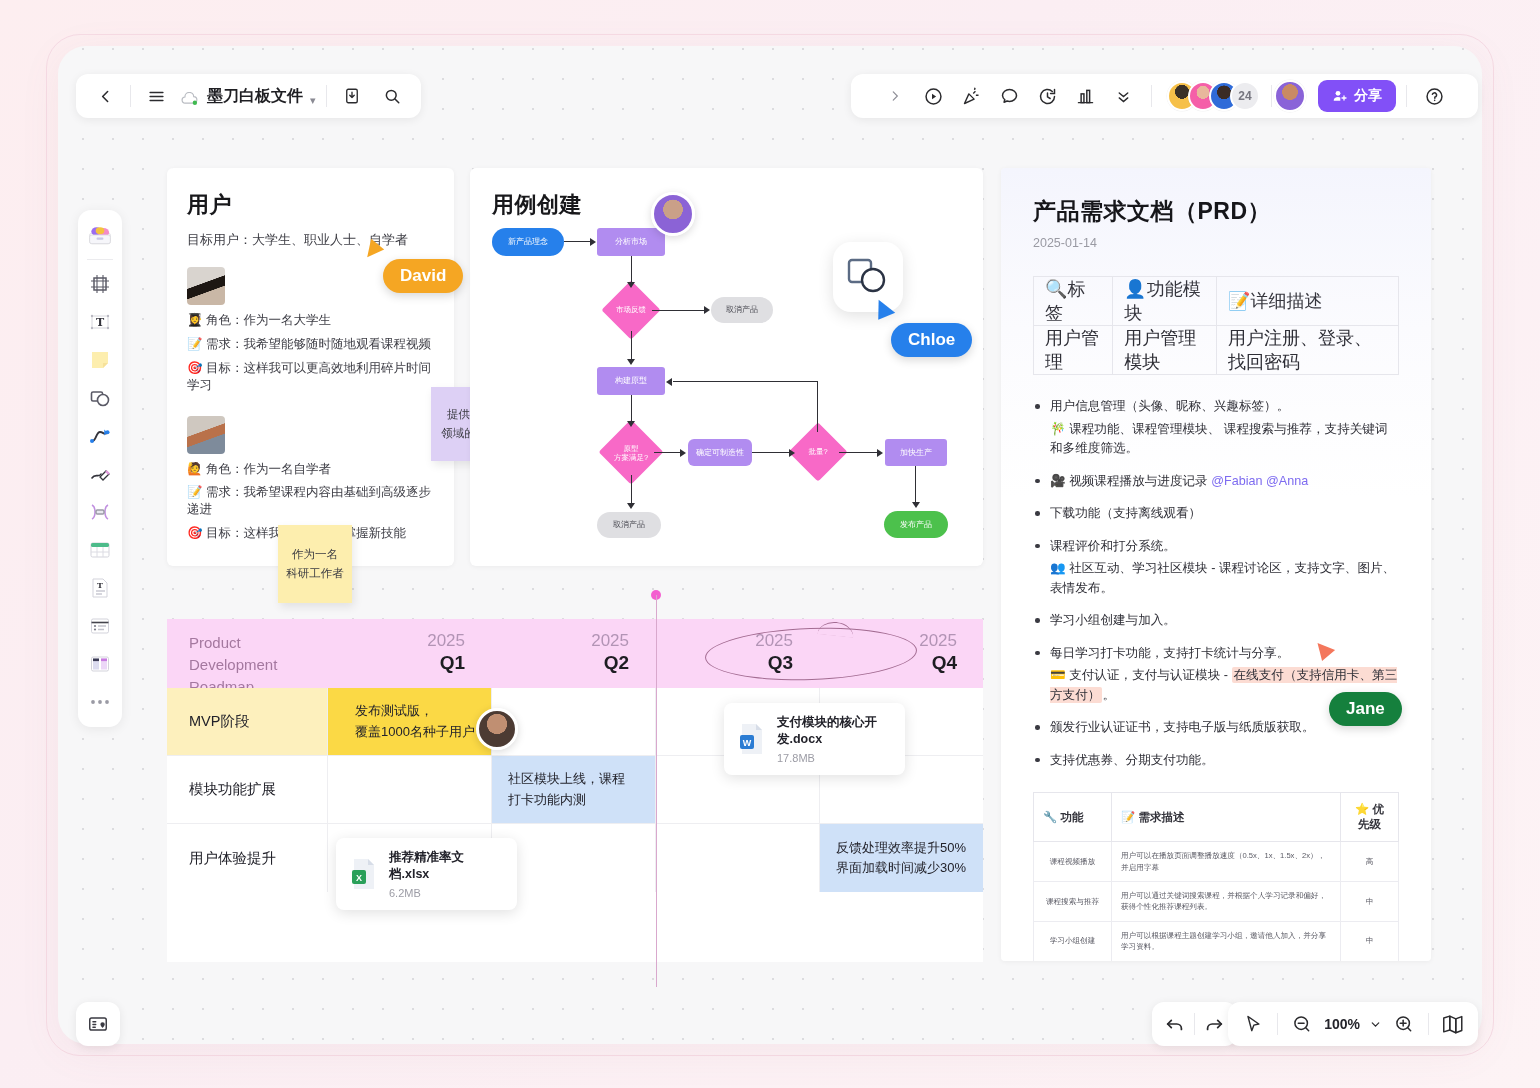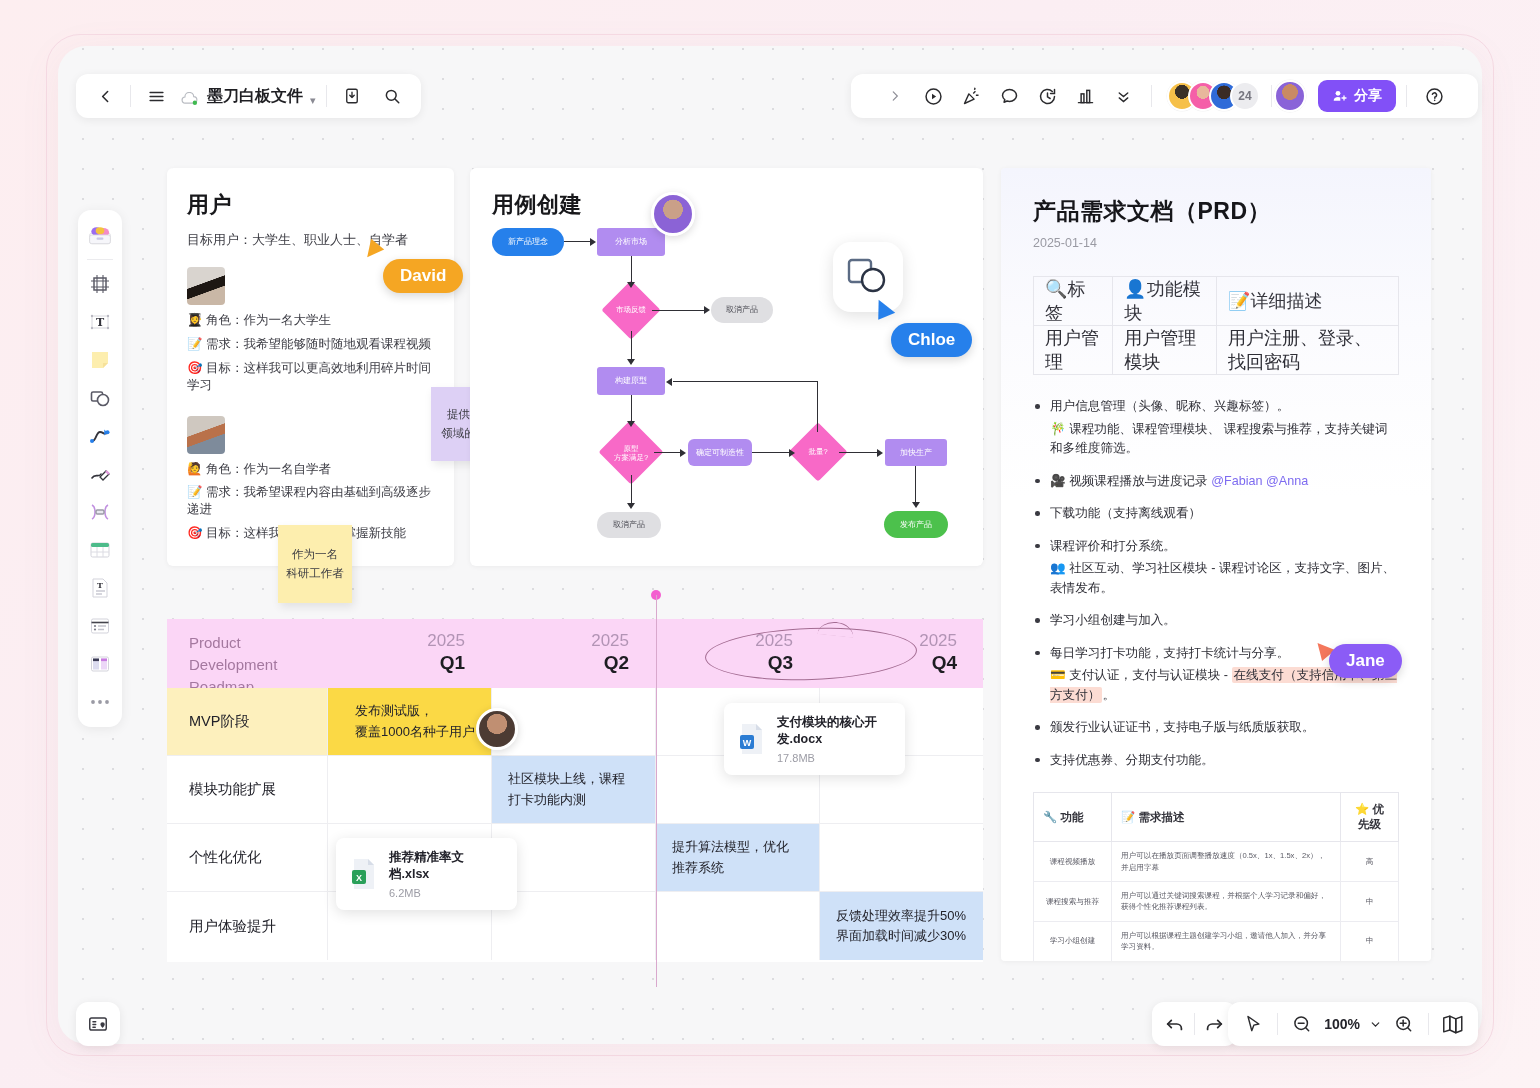--- a/index.html
+++ b/index.html
@@ -550,21 +550,21 @@
     <tr>
       <td class="feat">社区互动功能</td>
       <td>用户可以发起问题并在社区中进行讨论，同时为有帮助的回答点赞和标记为最佳答案。</td>
       <td class="pri">中</td>
     </tr>
   </tbody>
     </table>
 </div>
 
 <div class="cursor-arrow" style="left:1316px;top:644px;border-left:15px solid #f4775c;border-top:8px solid transparent;border-bottom:11px solid transparent;transform:rotate(112deg);"></div>
-<div class="cursor-lbl" style="left:1329px;top:644px;background:#8b5cf6;">Jane</div>
+<div class="cursor-lbl" style="left:1329px;top:692px;background:#15803d;">Jane</div>
 
 <div id="roadmap">
   <div class="rm-row rm-head">
     <div class="rm-title">
       <span>Product Development</span><br><span>Roadmap</span>
     </div>
     <div class="rm-q">
       <span class="yr">2025</span>
         <span class="q">Q1</span>
     </div>
@@ -595,29 +595,20 @@
   <div class="rm-body-row">
     <div class="rm-label">模块功能扩展</div>
     <div class="rm-cell"></div>
     <div class="rm-cell c-blue">
       <div><span>社区模块上线，课程</span><br><span>打卡功能内测</span></div>
     </div>
     <div class="rm-cell"></div>
     <div class="rm-cell"></div>
   </div>
 
-  <div class="rm-body-row">
-    <div class="rm-label">个性化优化</div>
-    <div class="rm-cell"></div>
-    <div class="rm-cell"></div>
-    <div class="rm-cell c-blue">
-      <div><span>提升算法模型，优化</span><br><span>推荐系统</span></div>
-    </div>
-    <div class="rm-cell"></div>
-  </div>
 
   <div class="rm-body-row" style="border-bottom:none;">
     <div class="rm-label">用户体验提升</div>
     <div class="rm-cell"></div>
     <div class="rm-cell"></div>
     <div class="rm-cell"></div>
     <div class="rm-cell c-blue">
       <div><span>反馈处理效率提升50%</span><br><span>界面加载时间减少30%</span></div>
     </div>
   </div>

